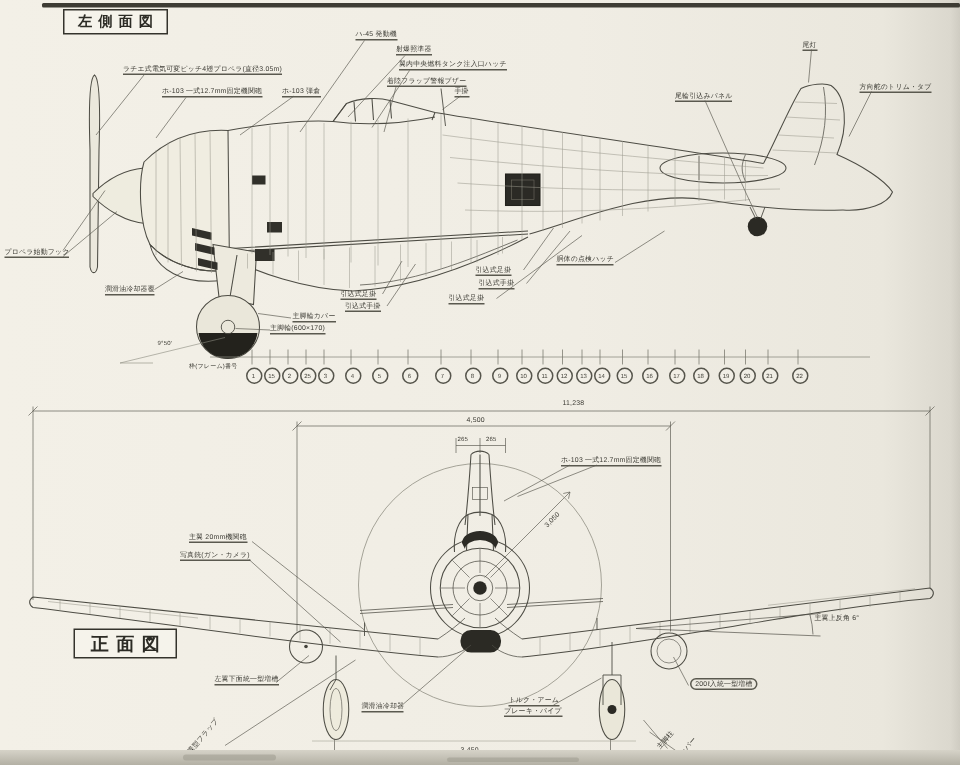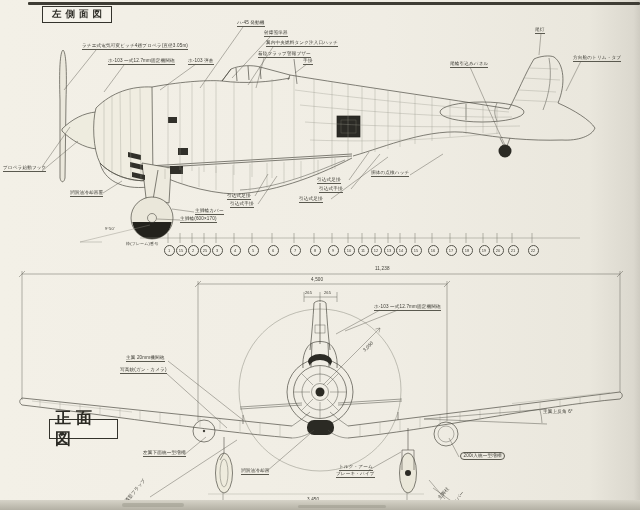--- a/index.html
+++ b/index.html
@@ -209,21 +209,21 @@
         <line x1="450" y1="233" x2="450" y2="243"></line>
         <line x1="466" y1="233" x2="466" y2="243"></line>
         <line x1="483" y1="233" x2="483" y2="243"></line>
         <line x1="497" y1="233" x2="497" y2="243"></line>
         <line x1="512" y1="233" x2="512" y2="243"></line>
         <line x1="532" y1="233" x2="532" y2="243"></line>
       </g>
   </svg>
 
   <div class="tbox" style="left:42px;top:6px;width:64px;height:15px;font-size:9.5px;letter-spacing:4px;padding-left:4px;">左側面図</div>
-  <div class="tbox" style="left:49px;top:419px;width:62px;height:18px;font-size:16px;letter-spacing:5px;padding-left:5px;">正面図</div>
+  <div class="tbox" style="left:49px;top:419px;width:62px;height:18px;font-size:12px;letter-spacing:5px;padding-left:5px;">正面図</div>
 
   <div class="lbl u" style="left:82px;top:43px;">ラチエ式電気可変ピッチ4翅プロペラ(直径3.05m)</div>
   <div class="lbl u" style="left:108px;top:58px;">ホ-103 一式12.7mm固定機関砲</div>
   <div class="lbl u" style="left:188px;top:58px;">ホ-103 弾倉</div>
   <div class="lbl u" style="left:237px;top:20px;">ハ-45 発動機</div>
   <div class="lbl u" style="left:264px;top:30px;">射爆照準器</div>
   <div class="lbl u" style="left:266px;top:40px;">翼内中央燃料タンク注入口ハッチ</div>
   <div class="lbl u" style="left:258px;top:51px;">着陸フラップ警報ブザー</div>
   <div class="lbl u" style="left:303px;top:58px;">手掛</div>
   <div class="lbl u" style="left:535px;top:27px;">尾灯</div>

